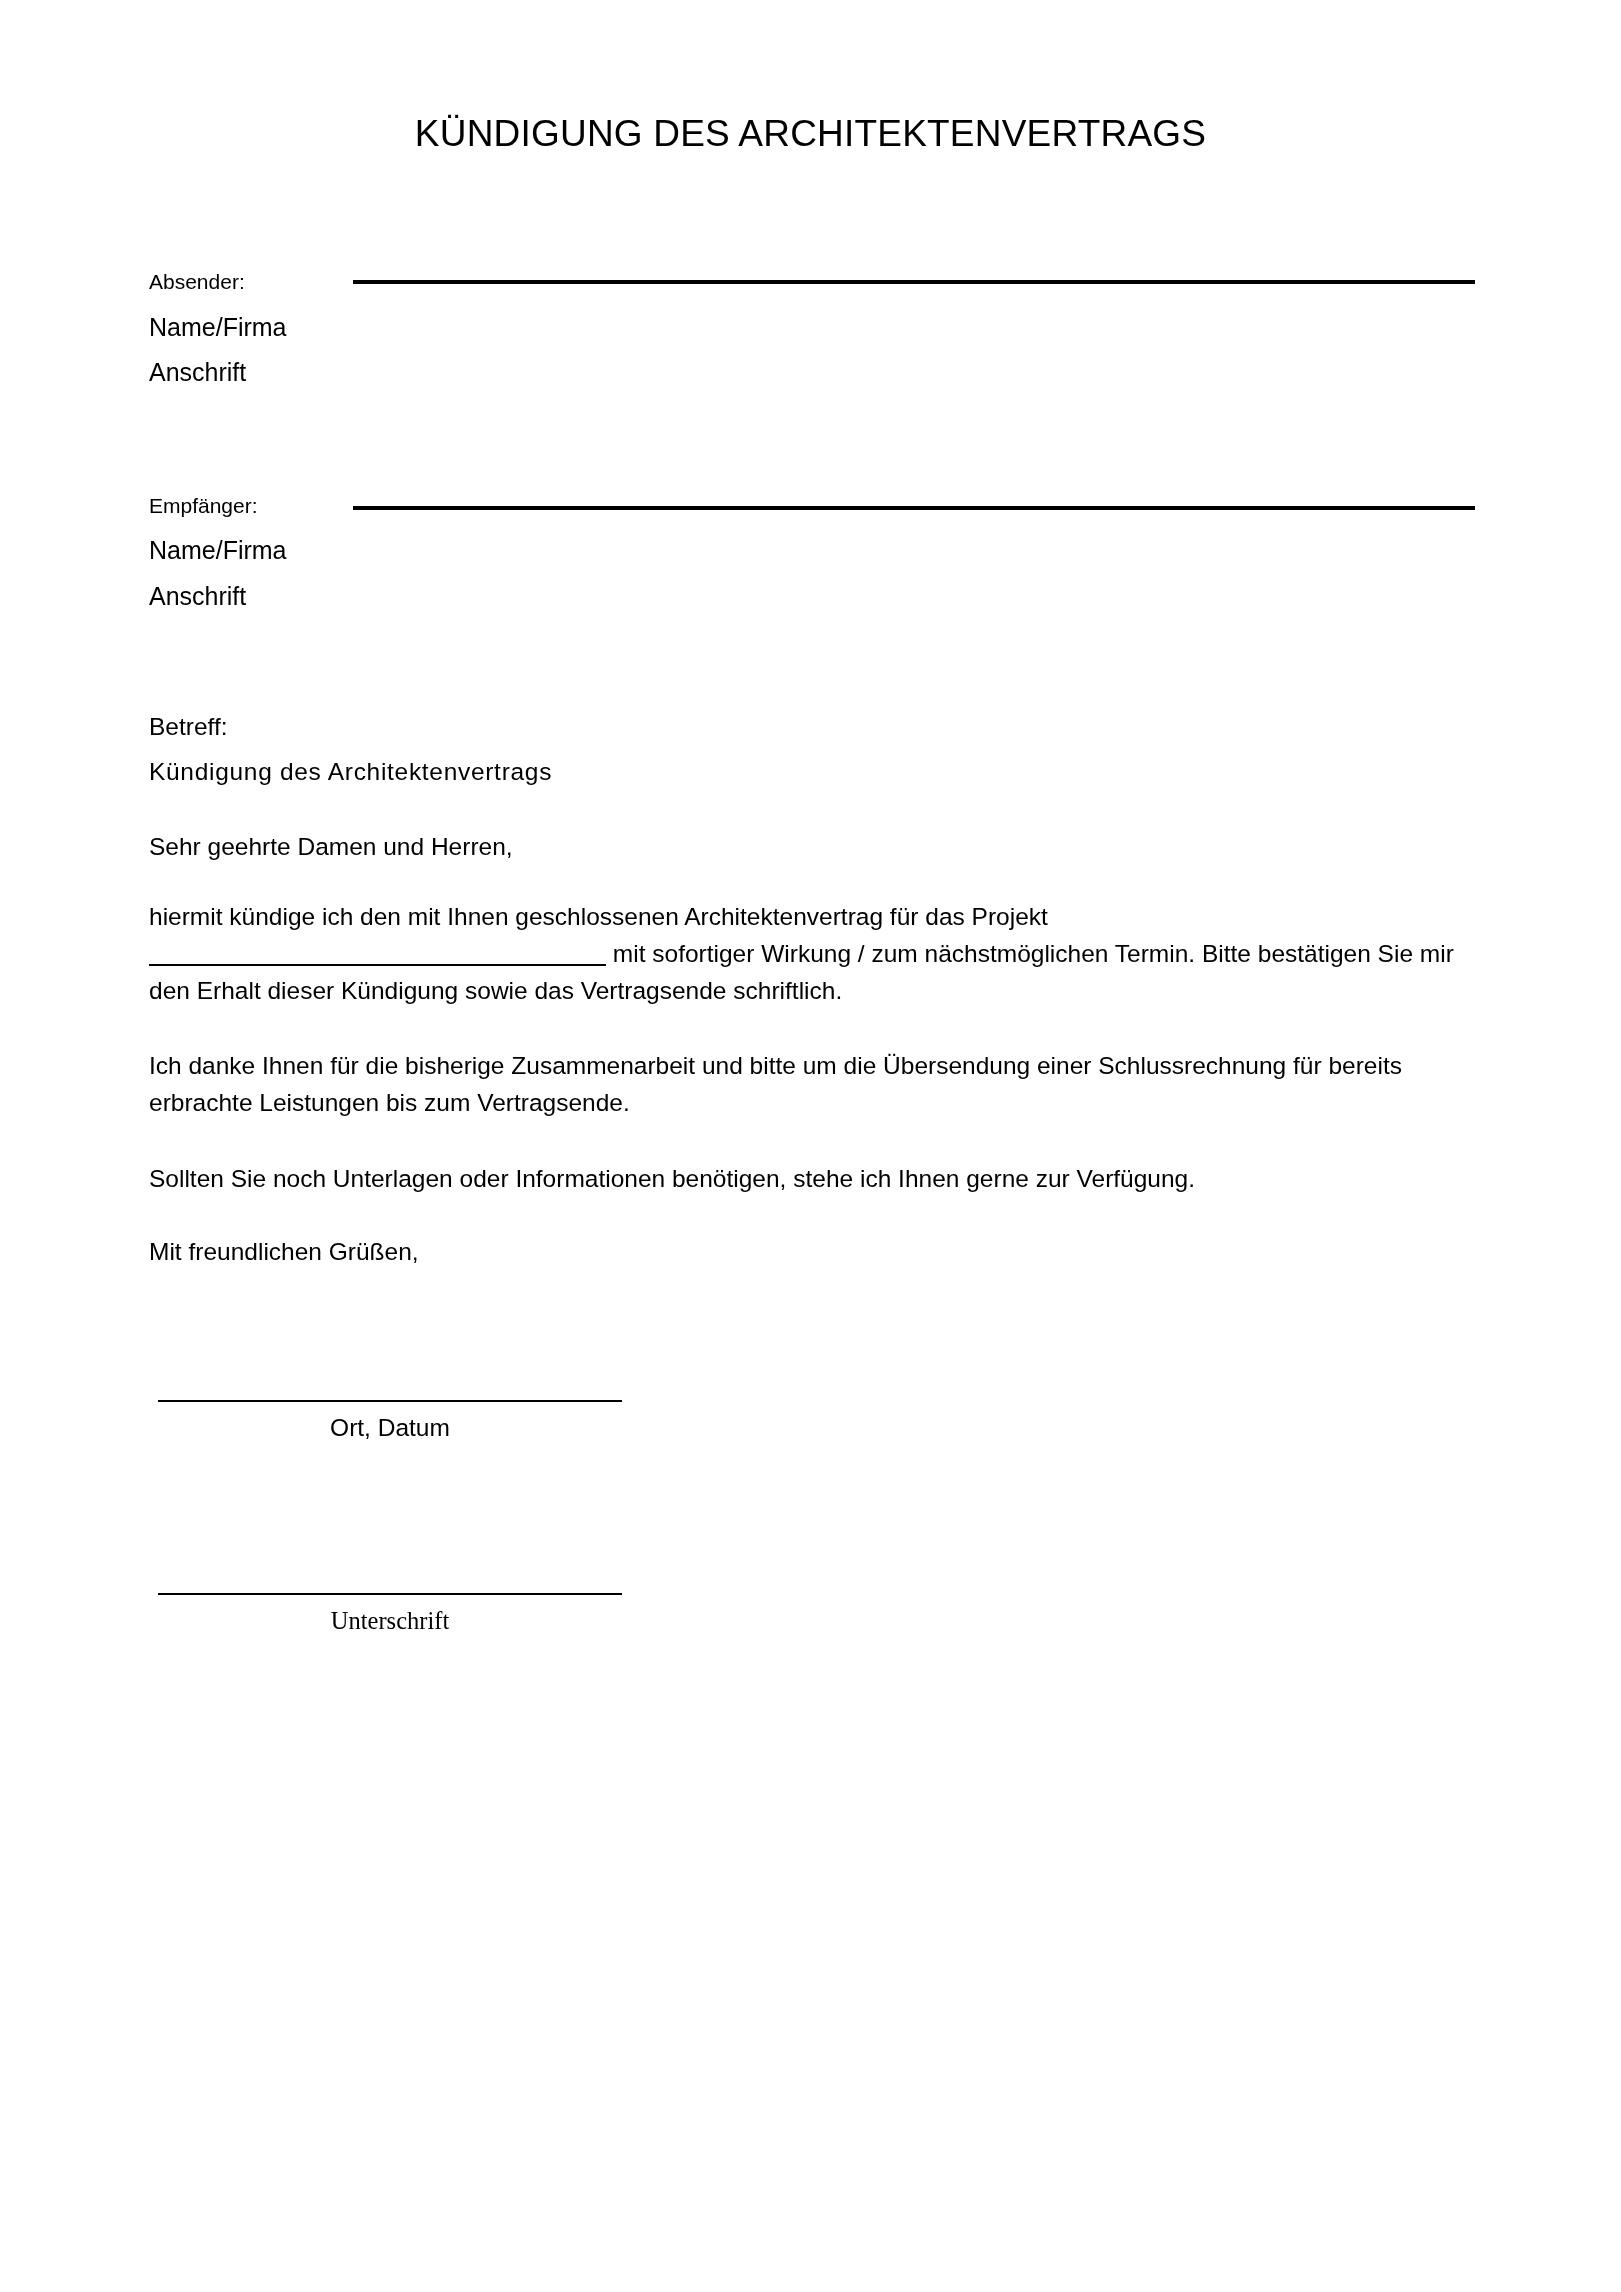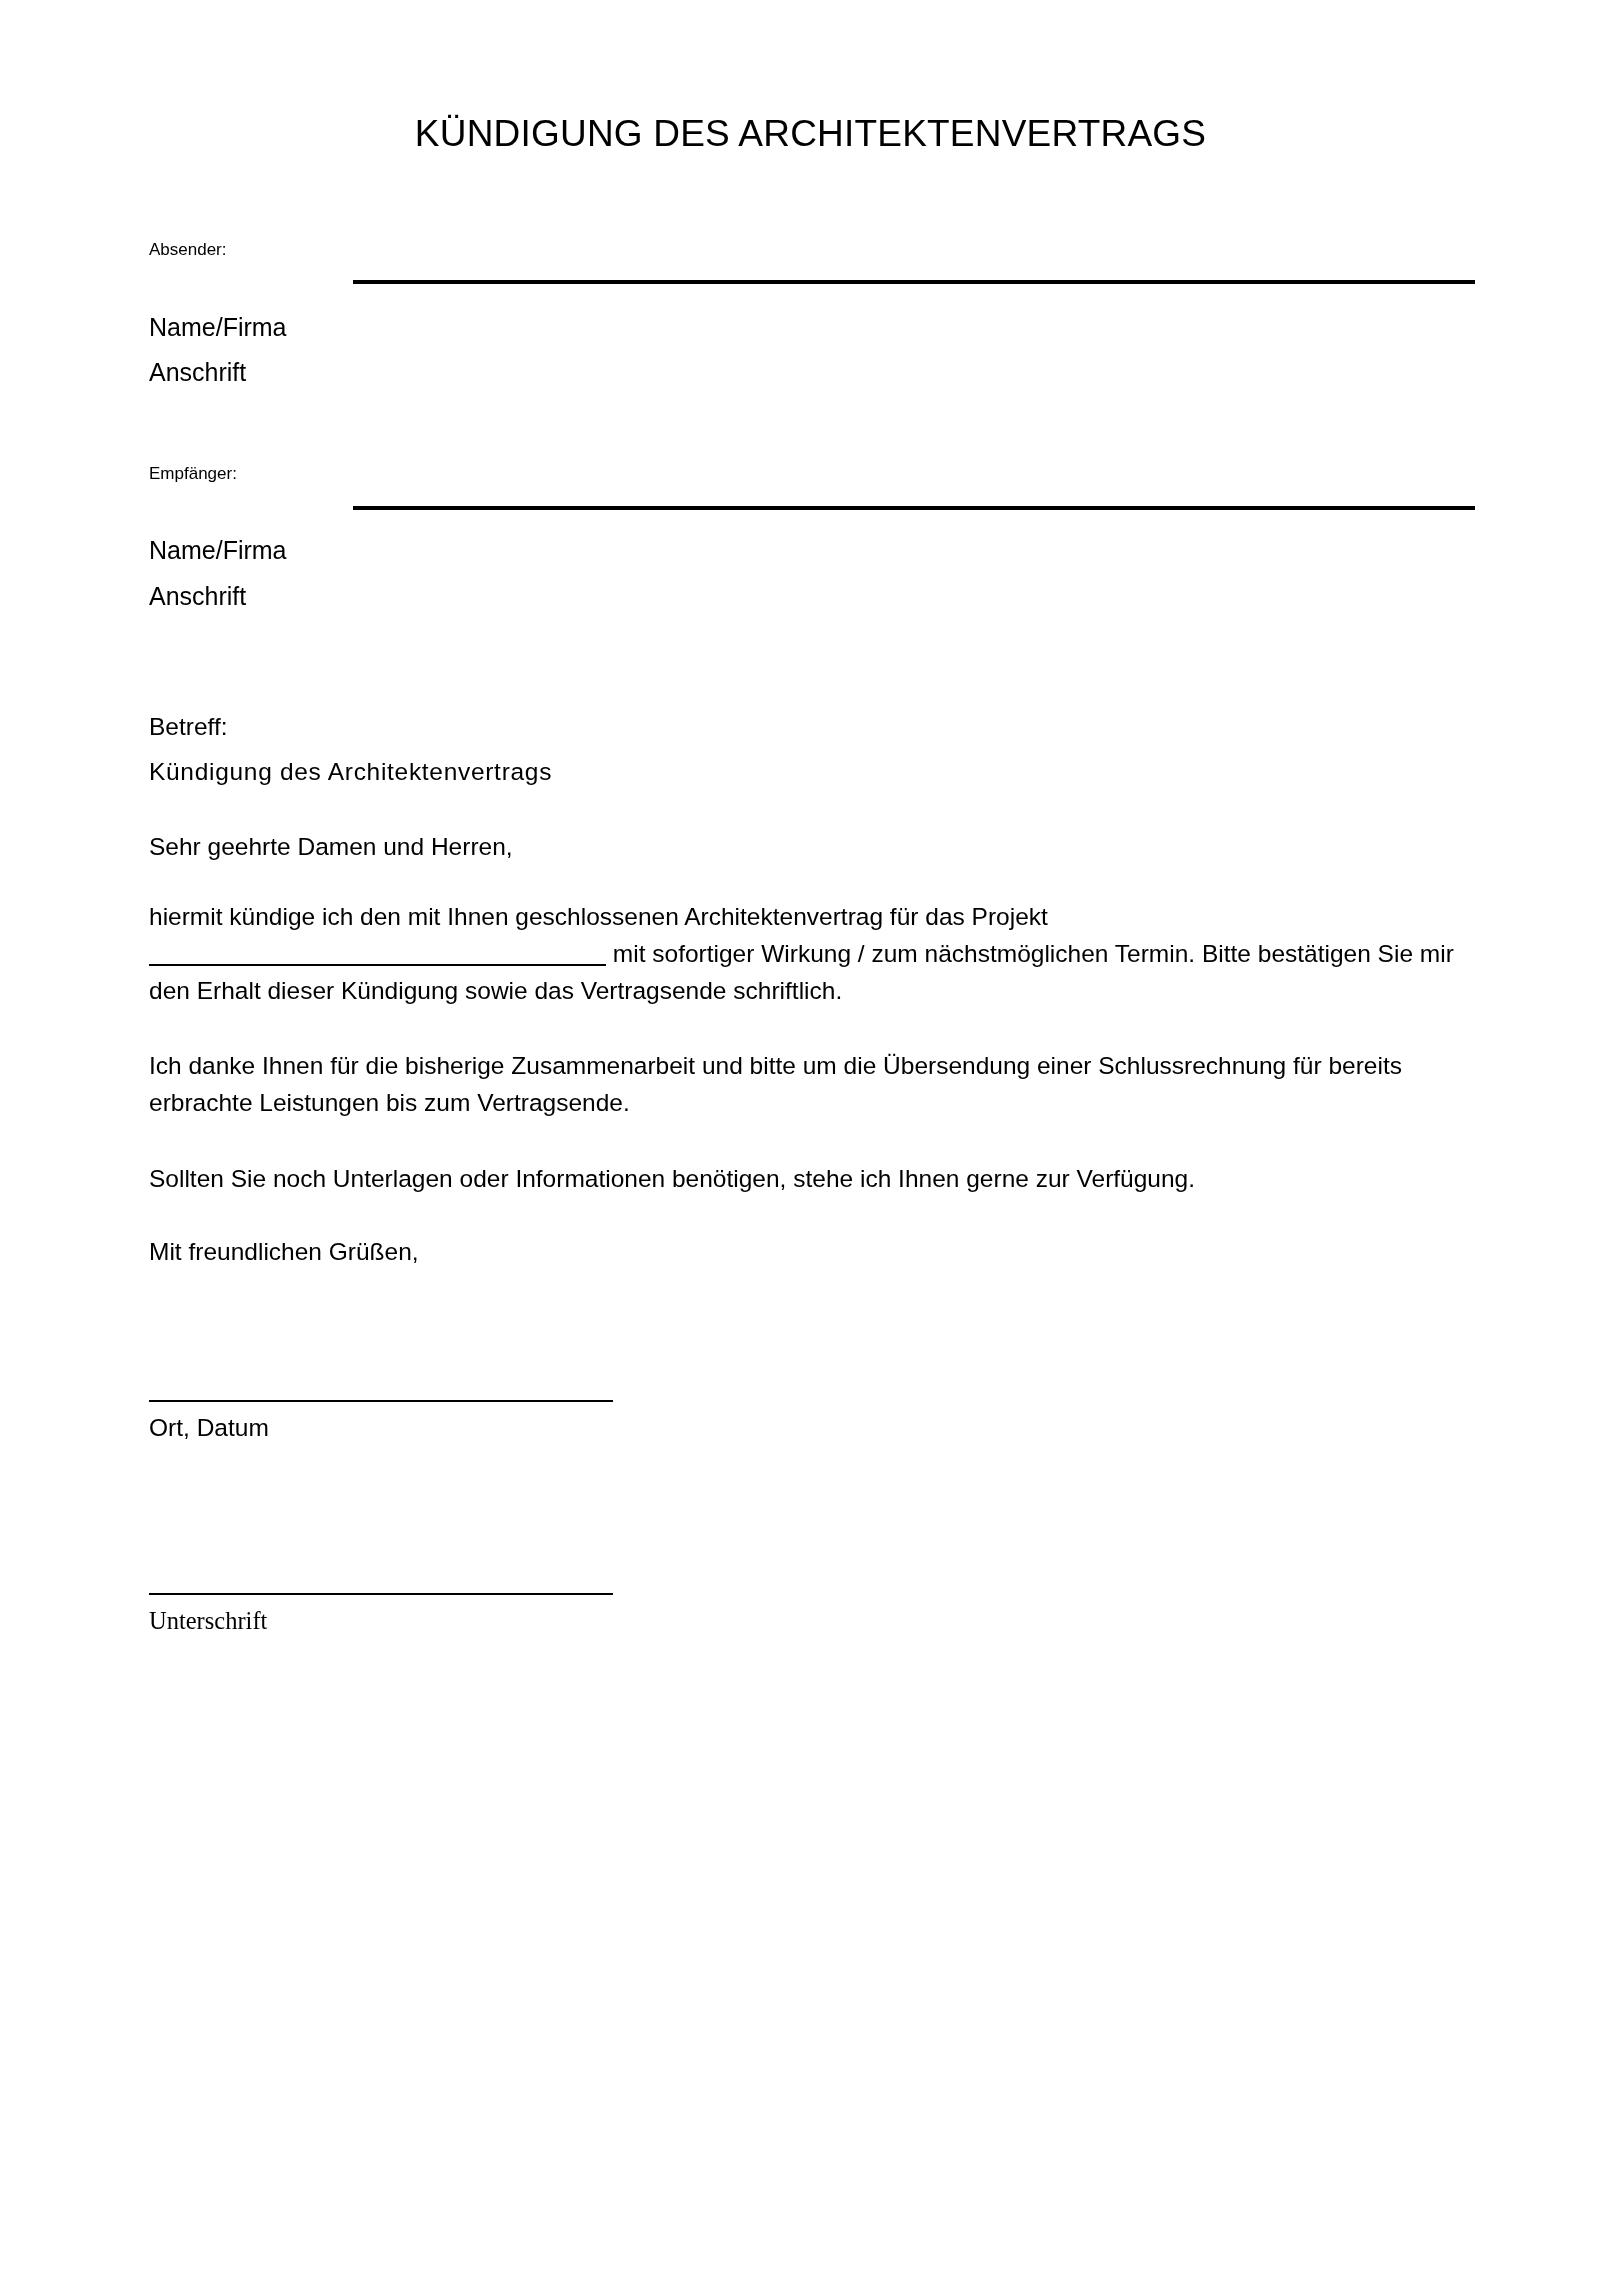--- a/index.html
+++ b/index.html
@@ -36,23 +36,24 @@
   }
 
   
   .addr-block {
     position: absolute;
     left: 149px;
     width: 1333px;
   }
 
   .addr-label {
-    font-size: 17px;
+    font-size: 21px;
     line-height: 33px;
     white-space: nowrap;
+    margin-top: 32px;
   }
 
   .addr-sub {
     font-size: 25px;
     line-height: 33px;
     white-space: nowrap;
   }
 
   
   .rule-thick {
@@ -100,21 +101,22 @@
     display: inline-block;
     width: 457px;
     border-bottom: 2px solid #000000;
     height: 23.5px;
     vertical-align: -3.9px;
   }
 
   
   .sig-block {
     position: absolute;
-    left: 149px;
+    left: 158px;
+    text-align: center;
   }
 
   .sig-rule {
     width: 464px;
     height: 2px;
     background: #000000;
   }
 
   .sig-caption {
     font-size: 24.5px;

